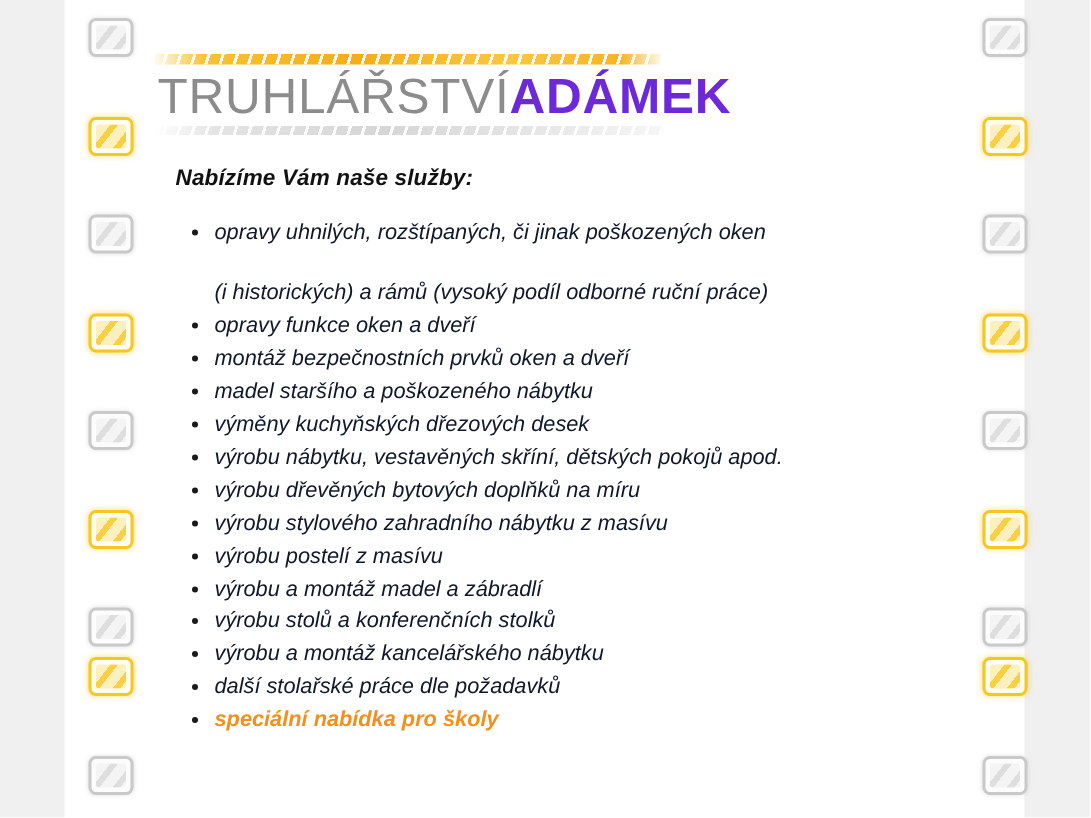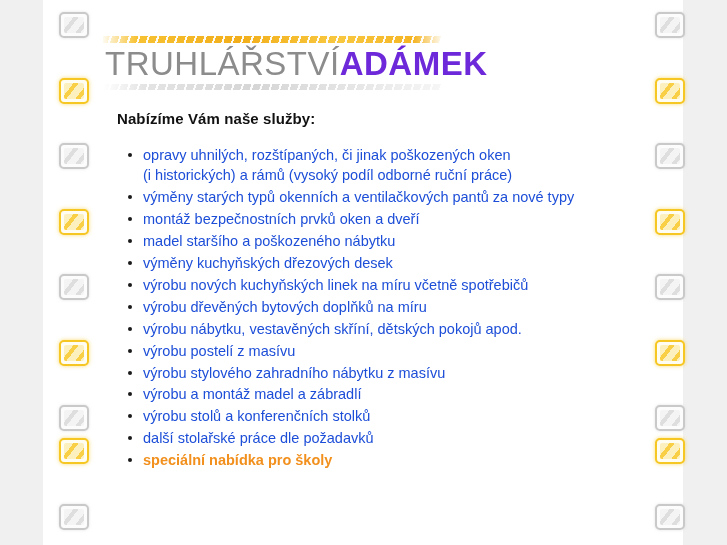--- a/index.html
+++ b/index.html
@@ -105,20 +105,21 @@
     );
   }
 
   
   .content {
     position: absolute;
     left: 87px;
     right: 88px;
     top: 0;
     bottom: 0;
+    font-style: italic;
   }
 
   
   .logo-block {
     position: absolute;
     left: 103px;
     top: 36px;
     width: 338px;
   }
   .logo-rule-top {
@@ -183,35 +184,36 @@
     right: 0;
     margin: 0;
     padding: 0;
     list-style: none;
   }
   .service-item {
     position: relative;
     padding-left: 28px;
     font-size: 14.5px;
     line-height: 20.4px;
-    color: #1d4ed8;
+    color: #0f172a;
     margin: 0 0 1.5px 0;
   }
   .service-item::before {
     content: "";
     position: absolute;
     left: 13px;
     top: 8px;
     width: 4px;
     height: 4px;
     border-radius: 50%;
     background: #1a1a1a;
   }
   .service-item .line2 {
     display: block;
+    margin-top: 20px;
   }
   .service-item.highlight {
     color: #f2901e;
     font-weight: 700;
     cursor: pointer;
   }
   .service-item.highlight::before {
     background: #1a1a1a;
   }
 </style>
@@ -285,29 +287,29 @@
   <div class="logo-block">
     <div class="logo-rule-top"></div>
     <div class="logo-wordmark"><span class="logo-part-1">TRUHLÁŘSTVÍ</span><span class="logo-part-2">ADÁMEK</span></div>
     <div class="logo-rule-bottom"></div>
   </div>
 
   <div class="content">
     <div class="services-heading">Nabízíme Vám naše služby:</div>
     <ul class="services-list" id="services-list">
         <li class="service-item"><span>opravy uhnilých, rozštípaných, či jinak poškozených oken</span><span class="line2">(i historických) a rámů (vysoký podíl odborné ruční práce)</span></li>
-        <li class="service-item"><span>výměny starých typů okenních a ventilačkových pantů za nové typy</span></li>
+        <li class="service-item"><span>opravy funkce oken a dveří</span></li>
         <li class="service-item"><span>montáž bezpečnostních prvků oken a dveří</span></li>
         <li class="service-item"><span>madel staršího a poškozeného nábytku</span></li>
         <li class="service-item"><span>výměny kuchyňských dřezových desek</span></li>
-        <li class="service-item"><span>výrobu nových kuchyňských linek na míru včetně spotřebičů</span></li>
+        <li class="service-item"><span>výrobu nábytku, vestavěných skříní, dětských pokojů apod.</span></li>
         <li class="service-item"><span>výrobu dřevěných bytových doplňků na míru</span></li>
-        <li class="service-item"><span>výrobu nábytku, vestavěných skříní, dětských pokojů apod.</span></li>
+        <li class="service-item"><span>výrobu stylového zahradního nábytku z masívu</span></li>
         <li class="service-item"><span>výrobu postelí z masívu</span></li>
-        <li class="service-item"><span>výrobu stylového zahradního nábytku z masívu</span></li>
         <li class="service-item"><span>výrobu a montáž madel a zábradlí</span></li>
         <li class="service-item"><span>výrobu stolů a konferenčních stolků</span></li>
+        <li class="service-item"><span>výrobu a montáž kancelářského nábytku</span></li>
         <li class="service-item"><span>další stolařské práce dle požadavků</span></li>
         <li class="service-item highlight" style="color: rgb(242, 144, 30);"><span>speciální nabídka pro školy</span></li>
       </ul>
   </div>
 
 </div>
 
 </body></html>

